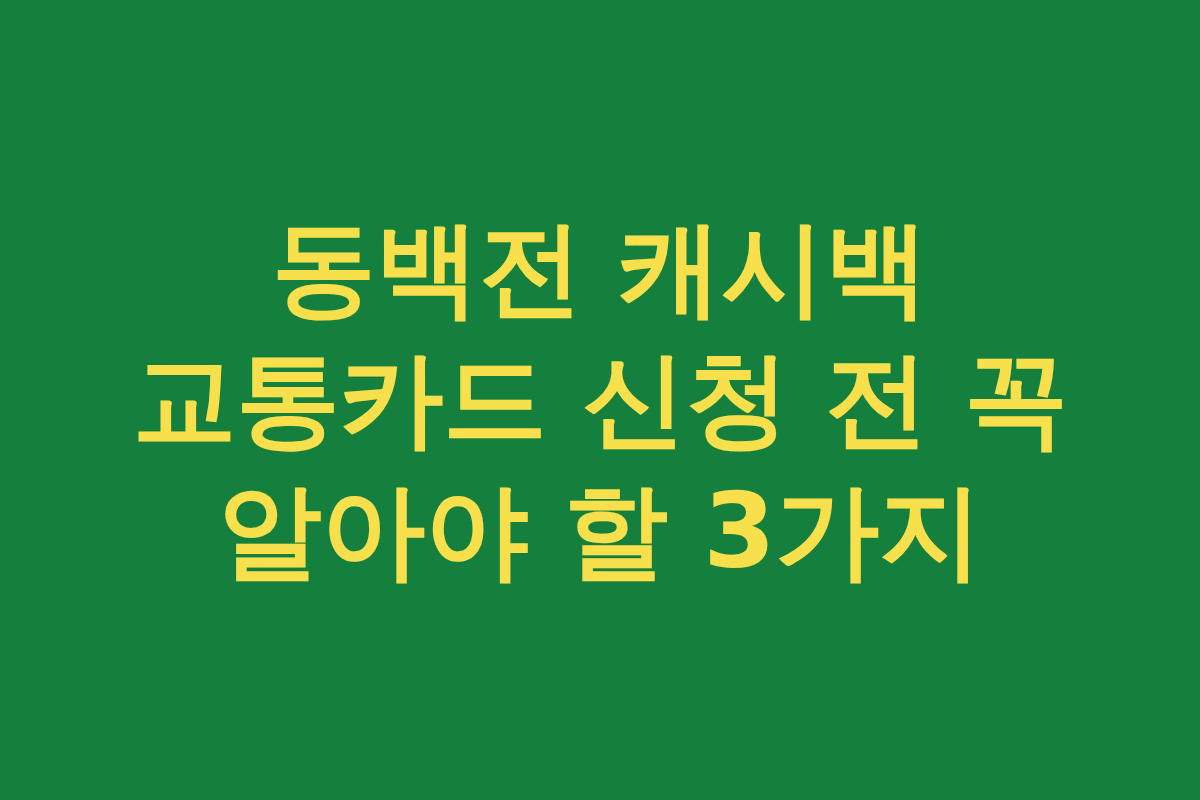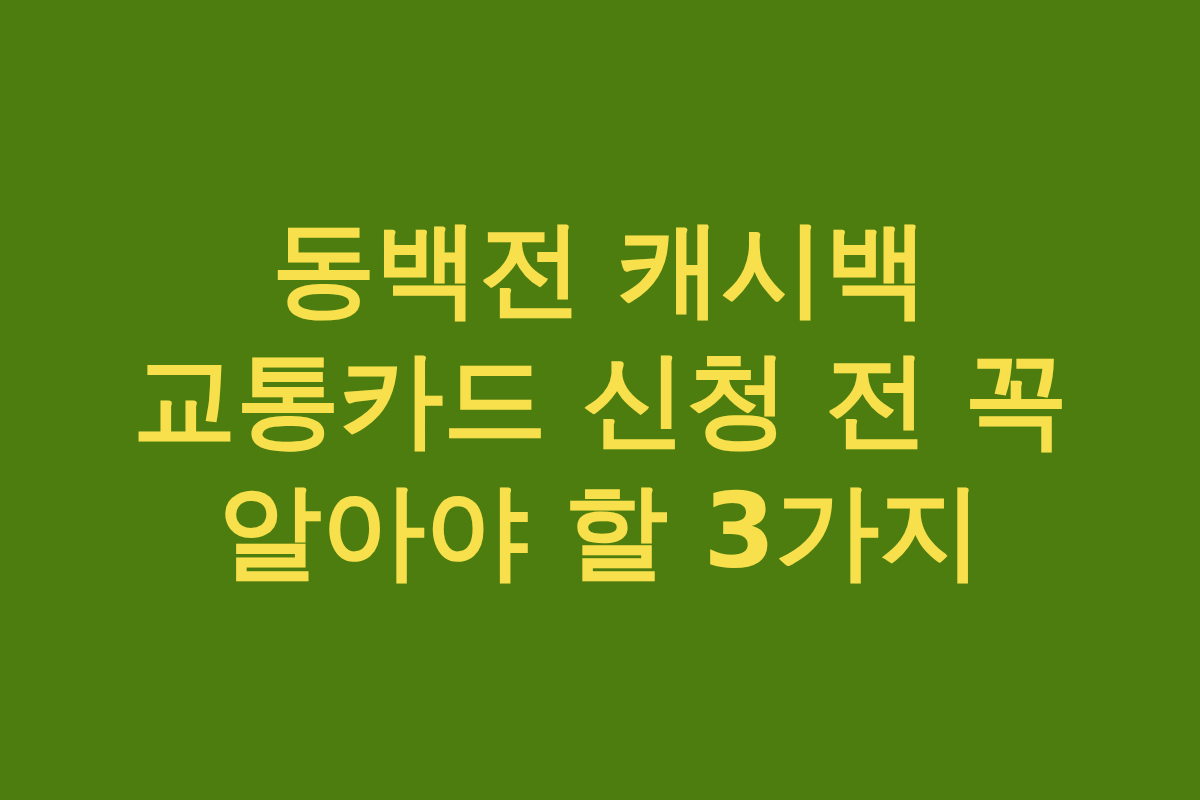--- a/index.html
+++ b/index.html
@@ -39,17 +39,17 @@
     line-height: 1.26;
     letter-spacing: -0.5px;
     word-break: keep-all;
     white-space: normal;
     text-rendering: optimizeLegibility;
   }
 </style>
 </head>
 <body>
 
-<div id="banner" style="background-color: #4d7c0f; width: 1200px; height: 800px;">
+<div id="banner" style="background-color: #15803d; width: 1200px; height: 800px;">
 
   <h1 id="headline" style="color: rgb(247, 224, 75); text-align: center;">동백전 캐시백 교통카드 신청 전 꼭 알아야 할 3가지</h1>
 
 </div>
 
 </body></html>

